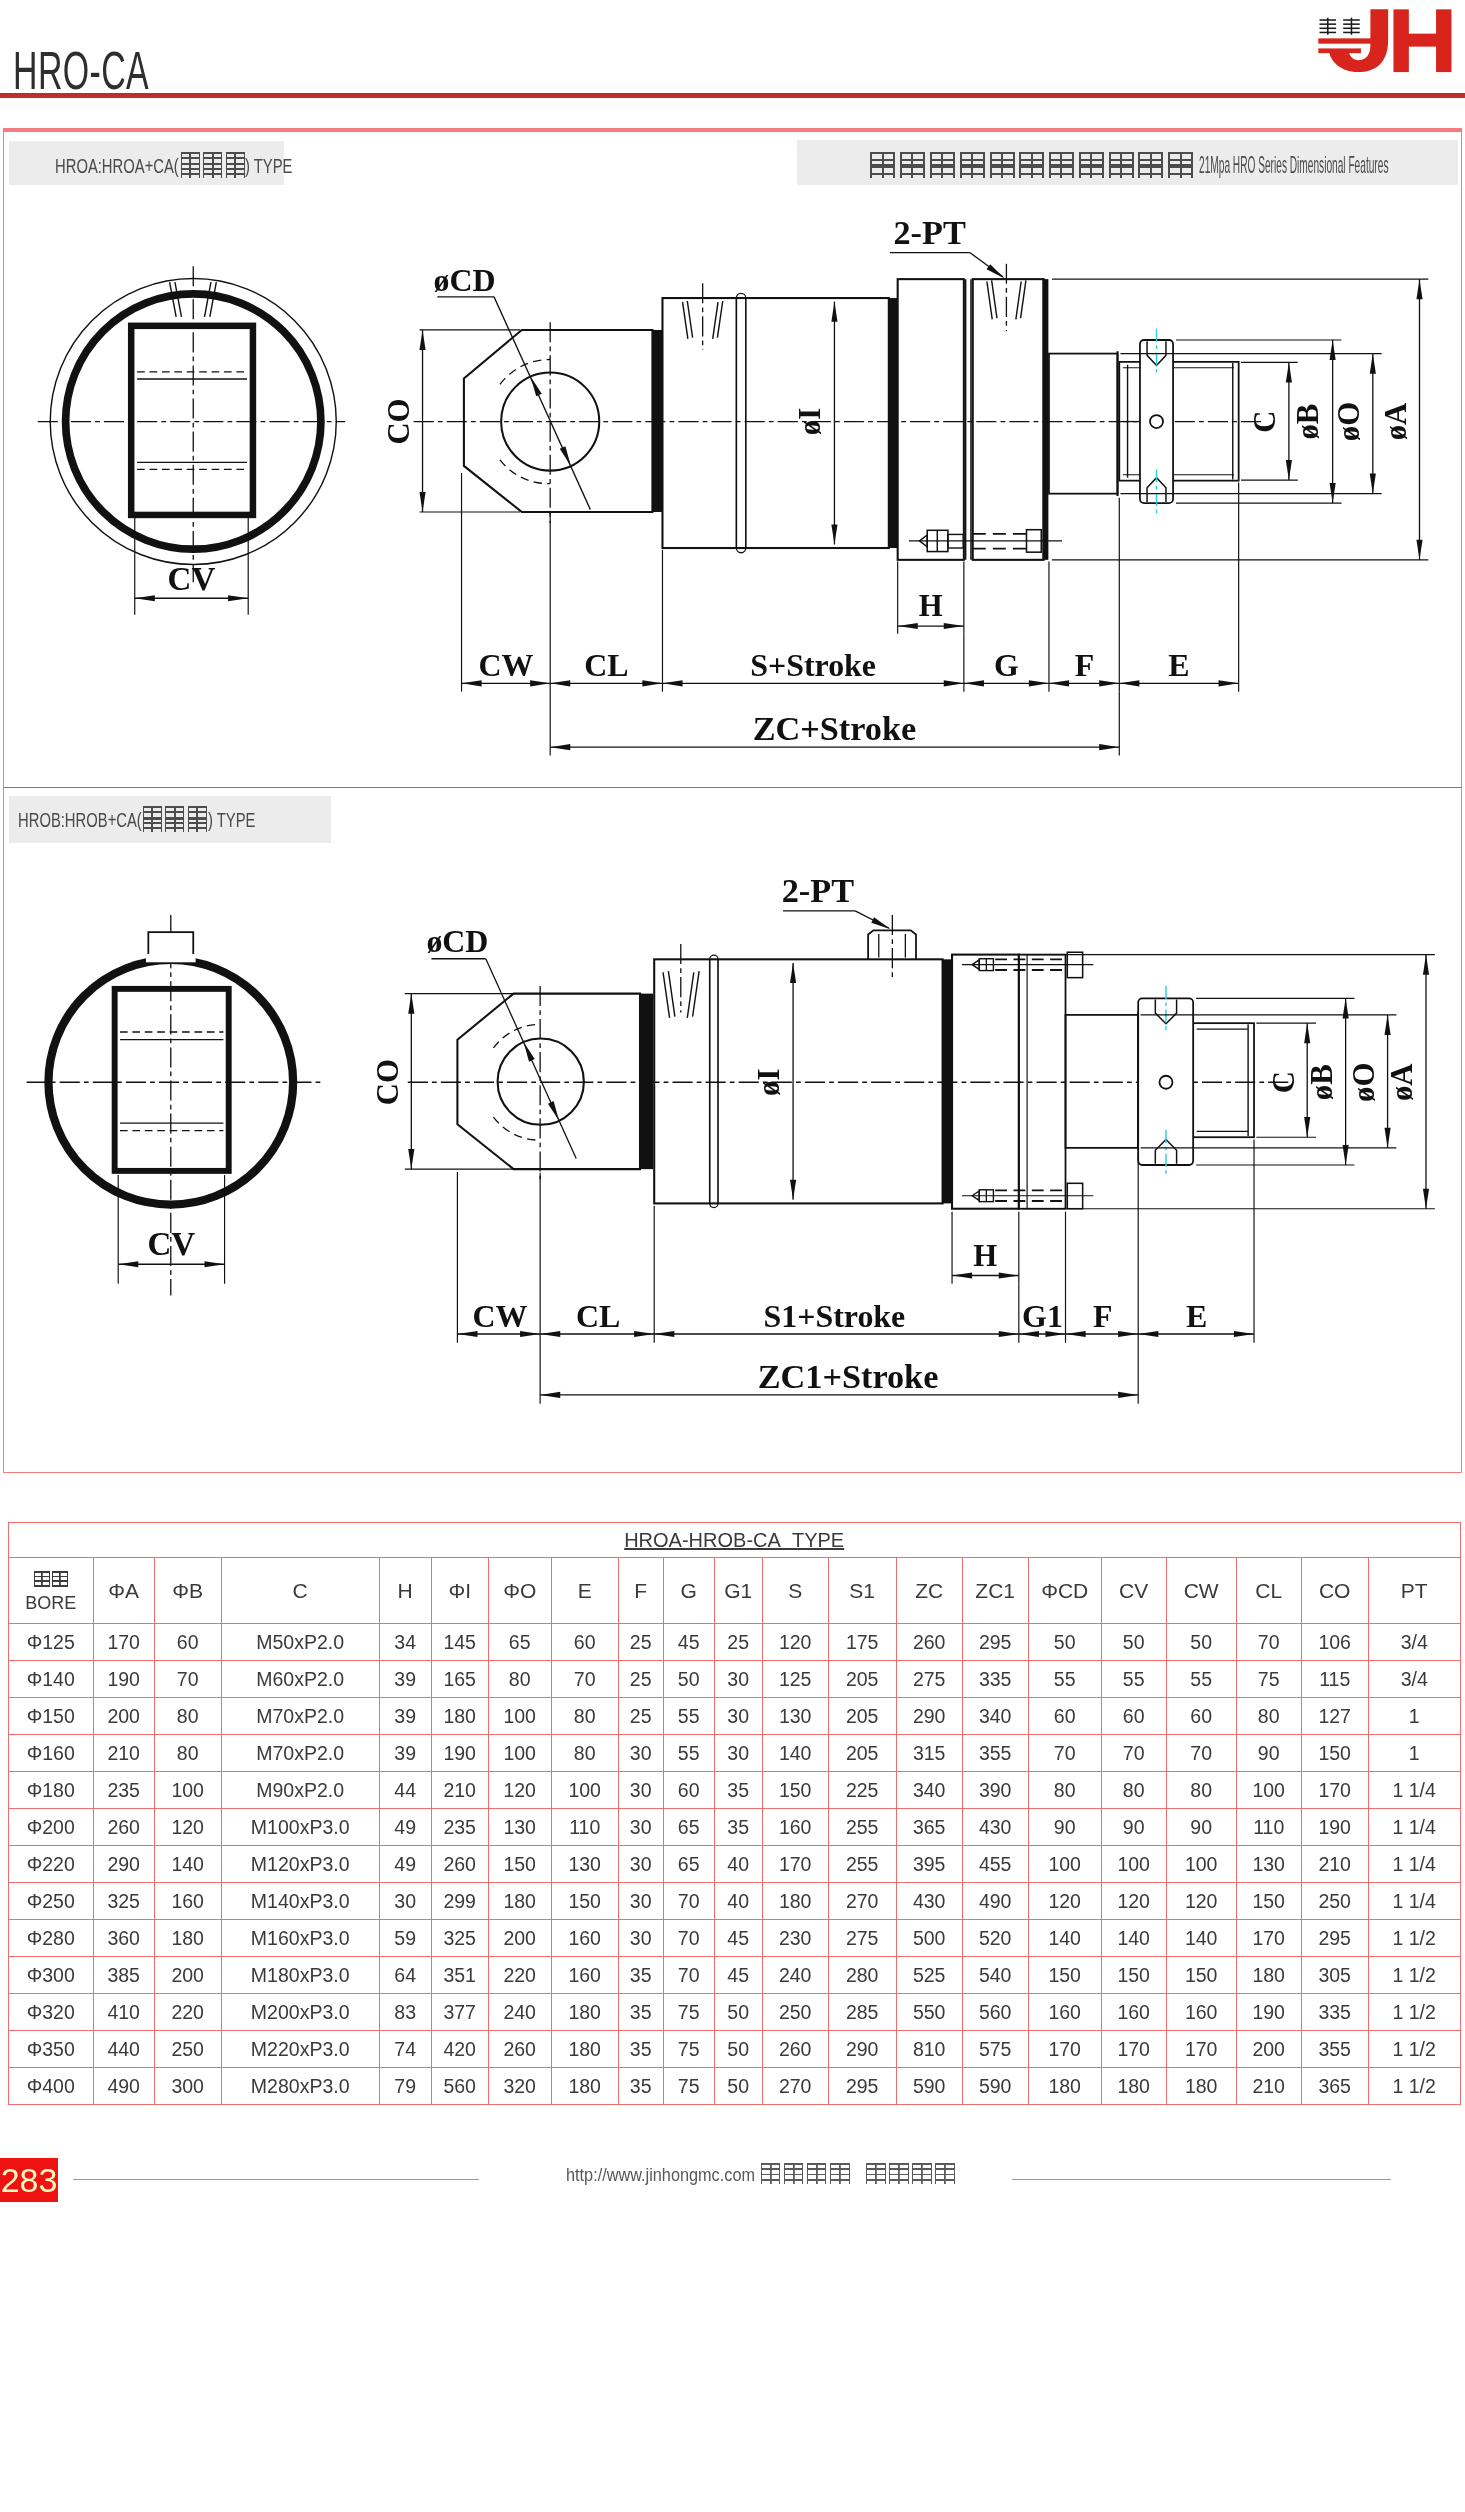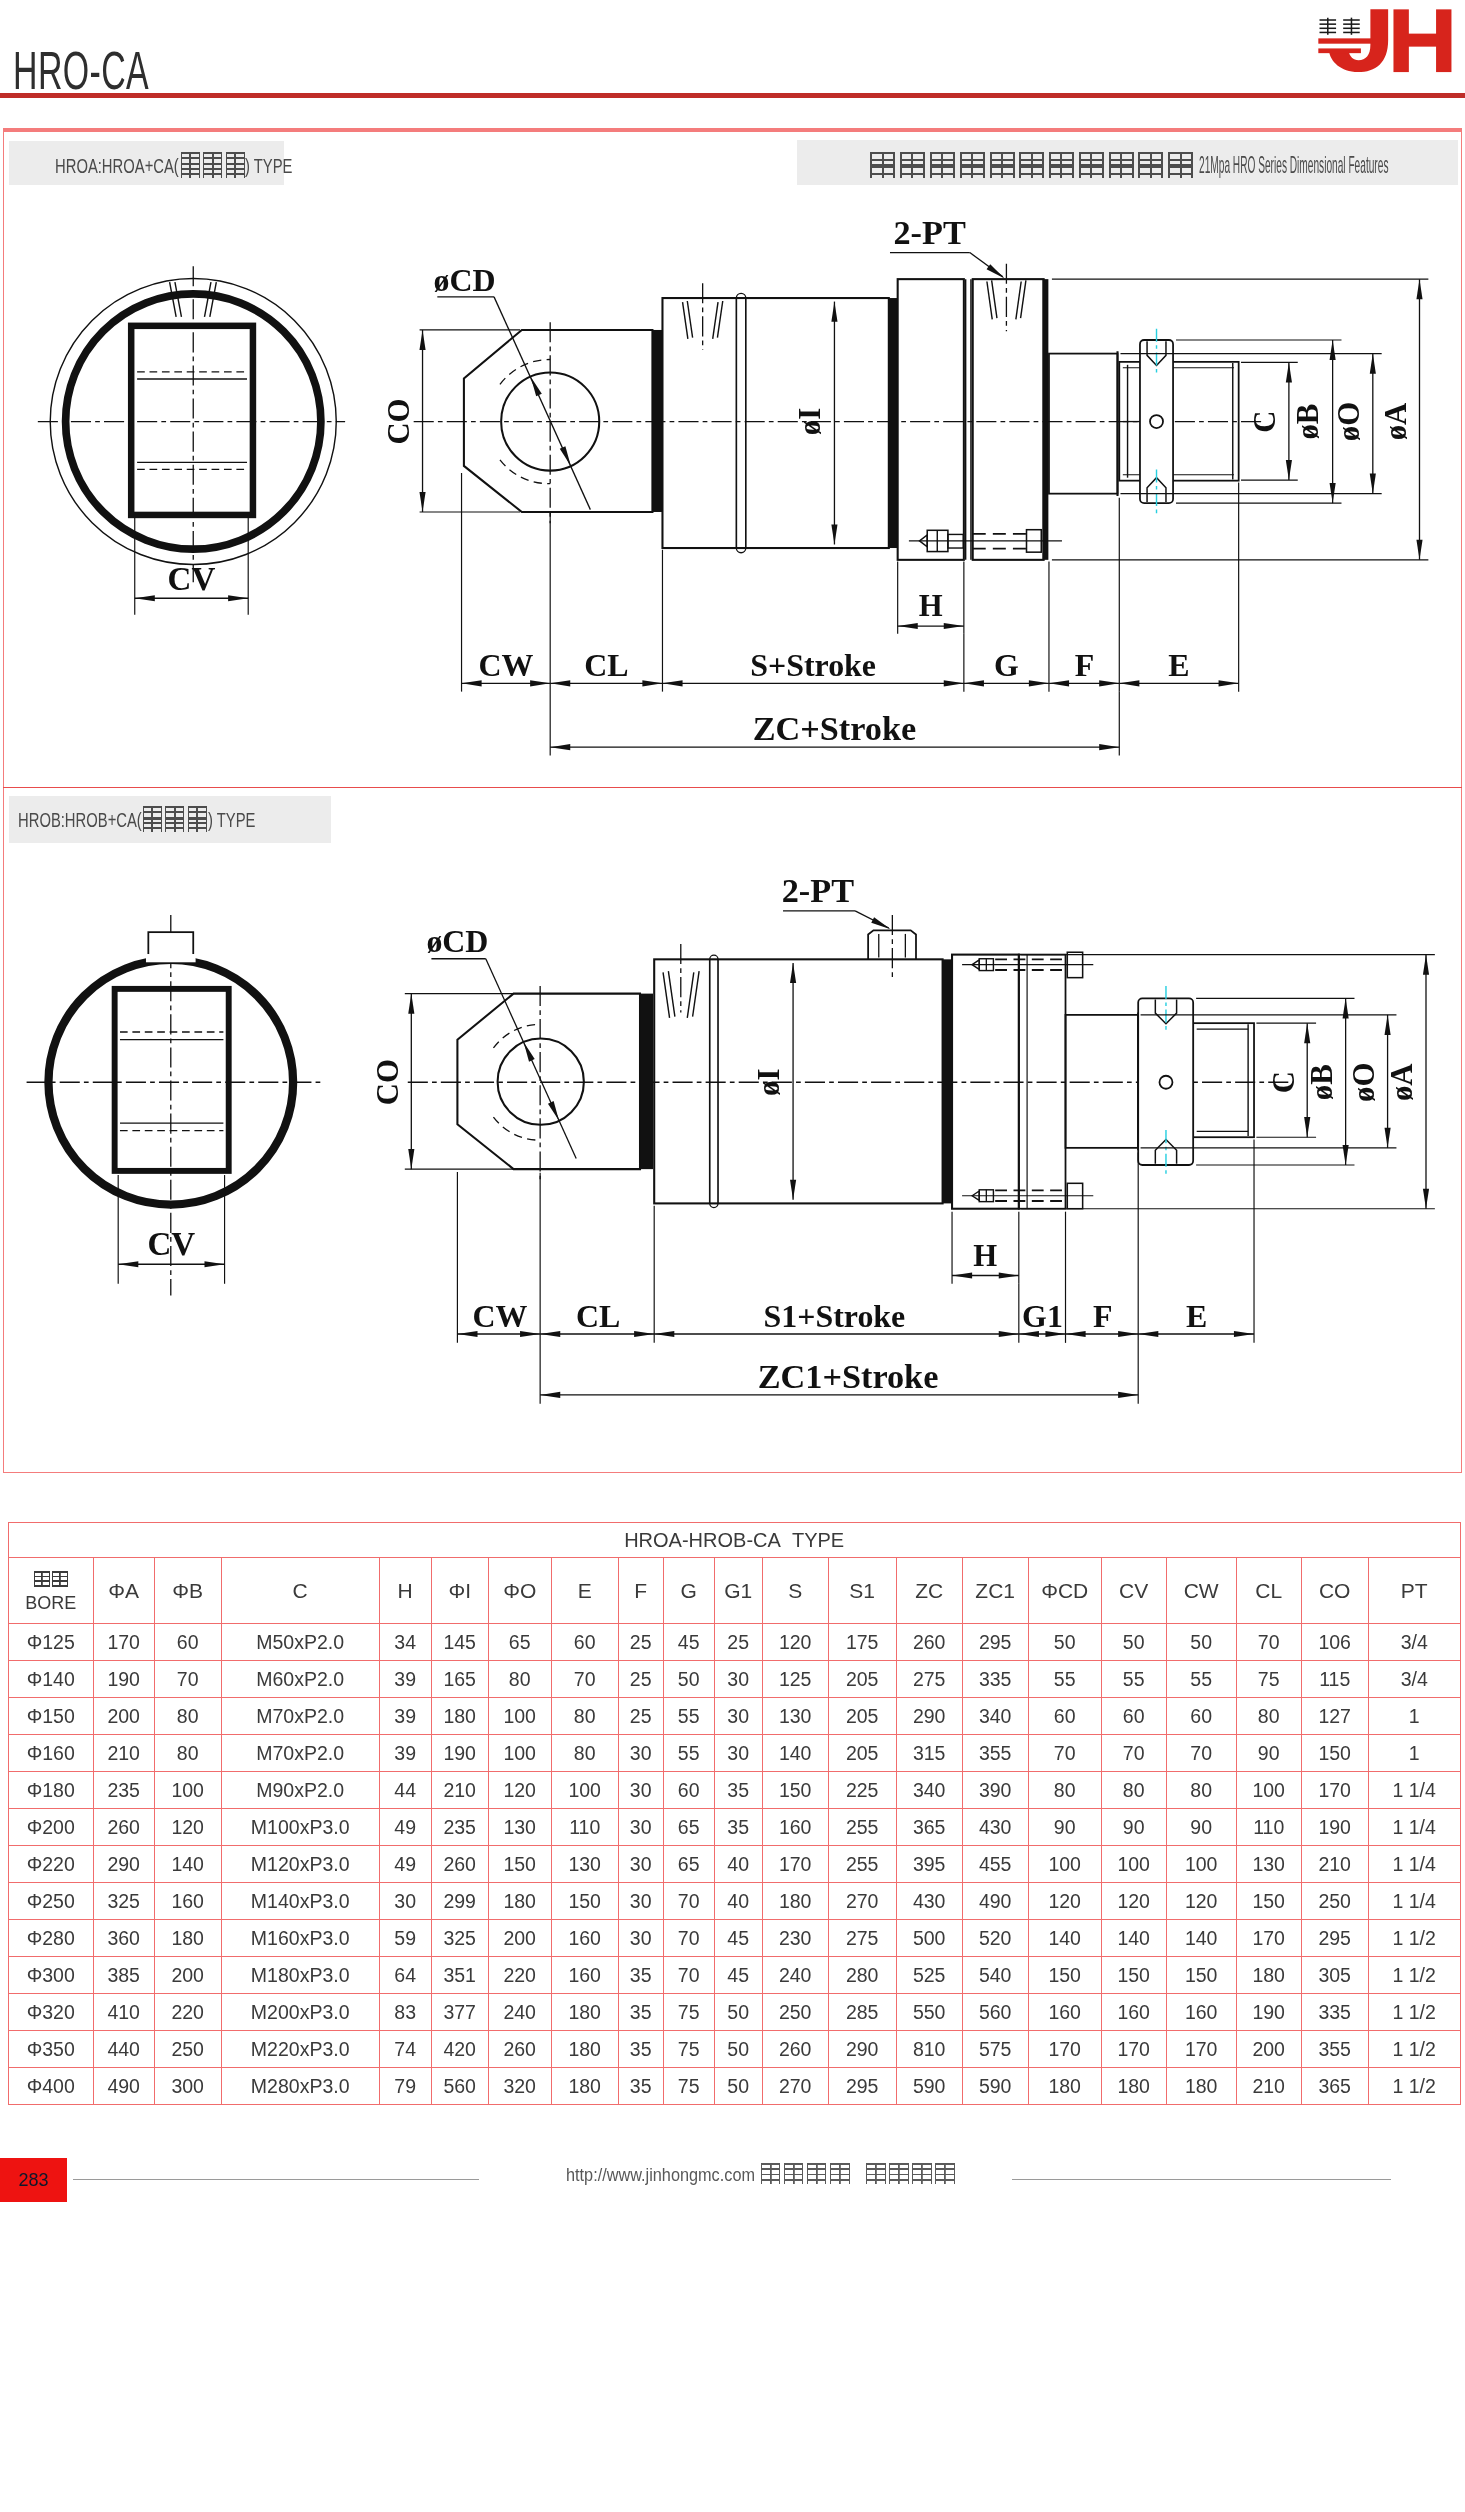--- a/index.html
+++ b/index.html
@@ -24,25 +24,25 @@
               linear-gradient(#4c4c4c,#4c4c4c) 0 50%/100% 2.4px no-repeat,
               repeating-linear-gradient(to bottom,#4c4c4c 0 2.4px,transparent 2.4px 7px);
   border-left:2.4px solid #4c4c4c; border-right:2.4px solid #4c4c4c; }
 .hzs { display:inline-block; width:16px; height:16px; margin:0 1.2px -1.2px 1.2px;
   background: linear-gradient(#3c3c3c,#3c3c3c) 50% 0/1.8px 100% no-repeat,
               repeating-linear-gradient(to bottom,#3c3c3c 0 1.8px,transparent 1.8px 4.7px);
   border-left:1.8px solid #3c3c3c; border-right:1.8px solid #3c3c3c; }
 #draw { position:absolute; left:0; top:0; }
 #spec { position:absolute; left:7.7px; top:1522px; border-collapse:collapse; table-layout:fixed; color:#3a3a3a; }
 #spec td { border:1.8px solid #f16c6c; text-align:center; font-size:19.5px; height:37px; padding:0; overflow:hidden; white-space:nowrap; }
-#spec tr.title td { height:35px; font-size:20px; }
+#spec tr.title td { height:35px; font-size:20px;text-decoration:underline; }
 #spec tr.head td { height:66px; font-size:21px; }
 #spec td.bore { line-height:1.25; }
 .boresub { font-size:18px; }
-#pageno { position:absolute; left:0; top:2158px; width:67px; height:44px; background:#ee1311; color:#0f172a; font-size:18px; line-height:44px; text-align:center; }
+#pageno { position:absolute; left:0; top:2158px; width:58px; height:44px; background:#ee1311; color:#fef9c3; font-size:34px; line-height:44px; text-align:center; }
 #footline1 { position:absolute; left:73px; top:2179px; width:406px; height:1.2px; background:#9a9a9a; }
 #footline2 { position:absolute; left:1012px; top:2179px; width:379px; height:1.2px; background:#9a9a9a; }
 #foottext { position:absolute; left:566px; top:2162px; font-size:18.3px; color:#585858; white-space:nowrap; }
 #foottext .lat2 { position:absolute; left:0; top:2.4px; transform:scaleX(0.89); transform-origin:left; }
 #foottext .hzf { display:inline-block; width:19.5px; height:21px; margin:0 1.8px;
   background: linear-gradient(#5a5a5a,#5a5a5a) 50% 0/1.8px 100% no-repeat,
               repeating-linear-gradient(to bottom,#5a5a5a 0 1.8px,transparent 1.8px 5.3px);
   border-left:1.8px solid #5a5a5a; border-right:1.8px solid #5a5a5a; }
 #foottext .hgf { position:absolute; left:193px; top:1.2px; }
 </style></head>

